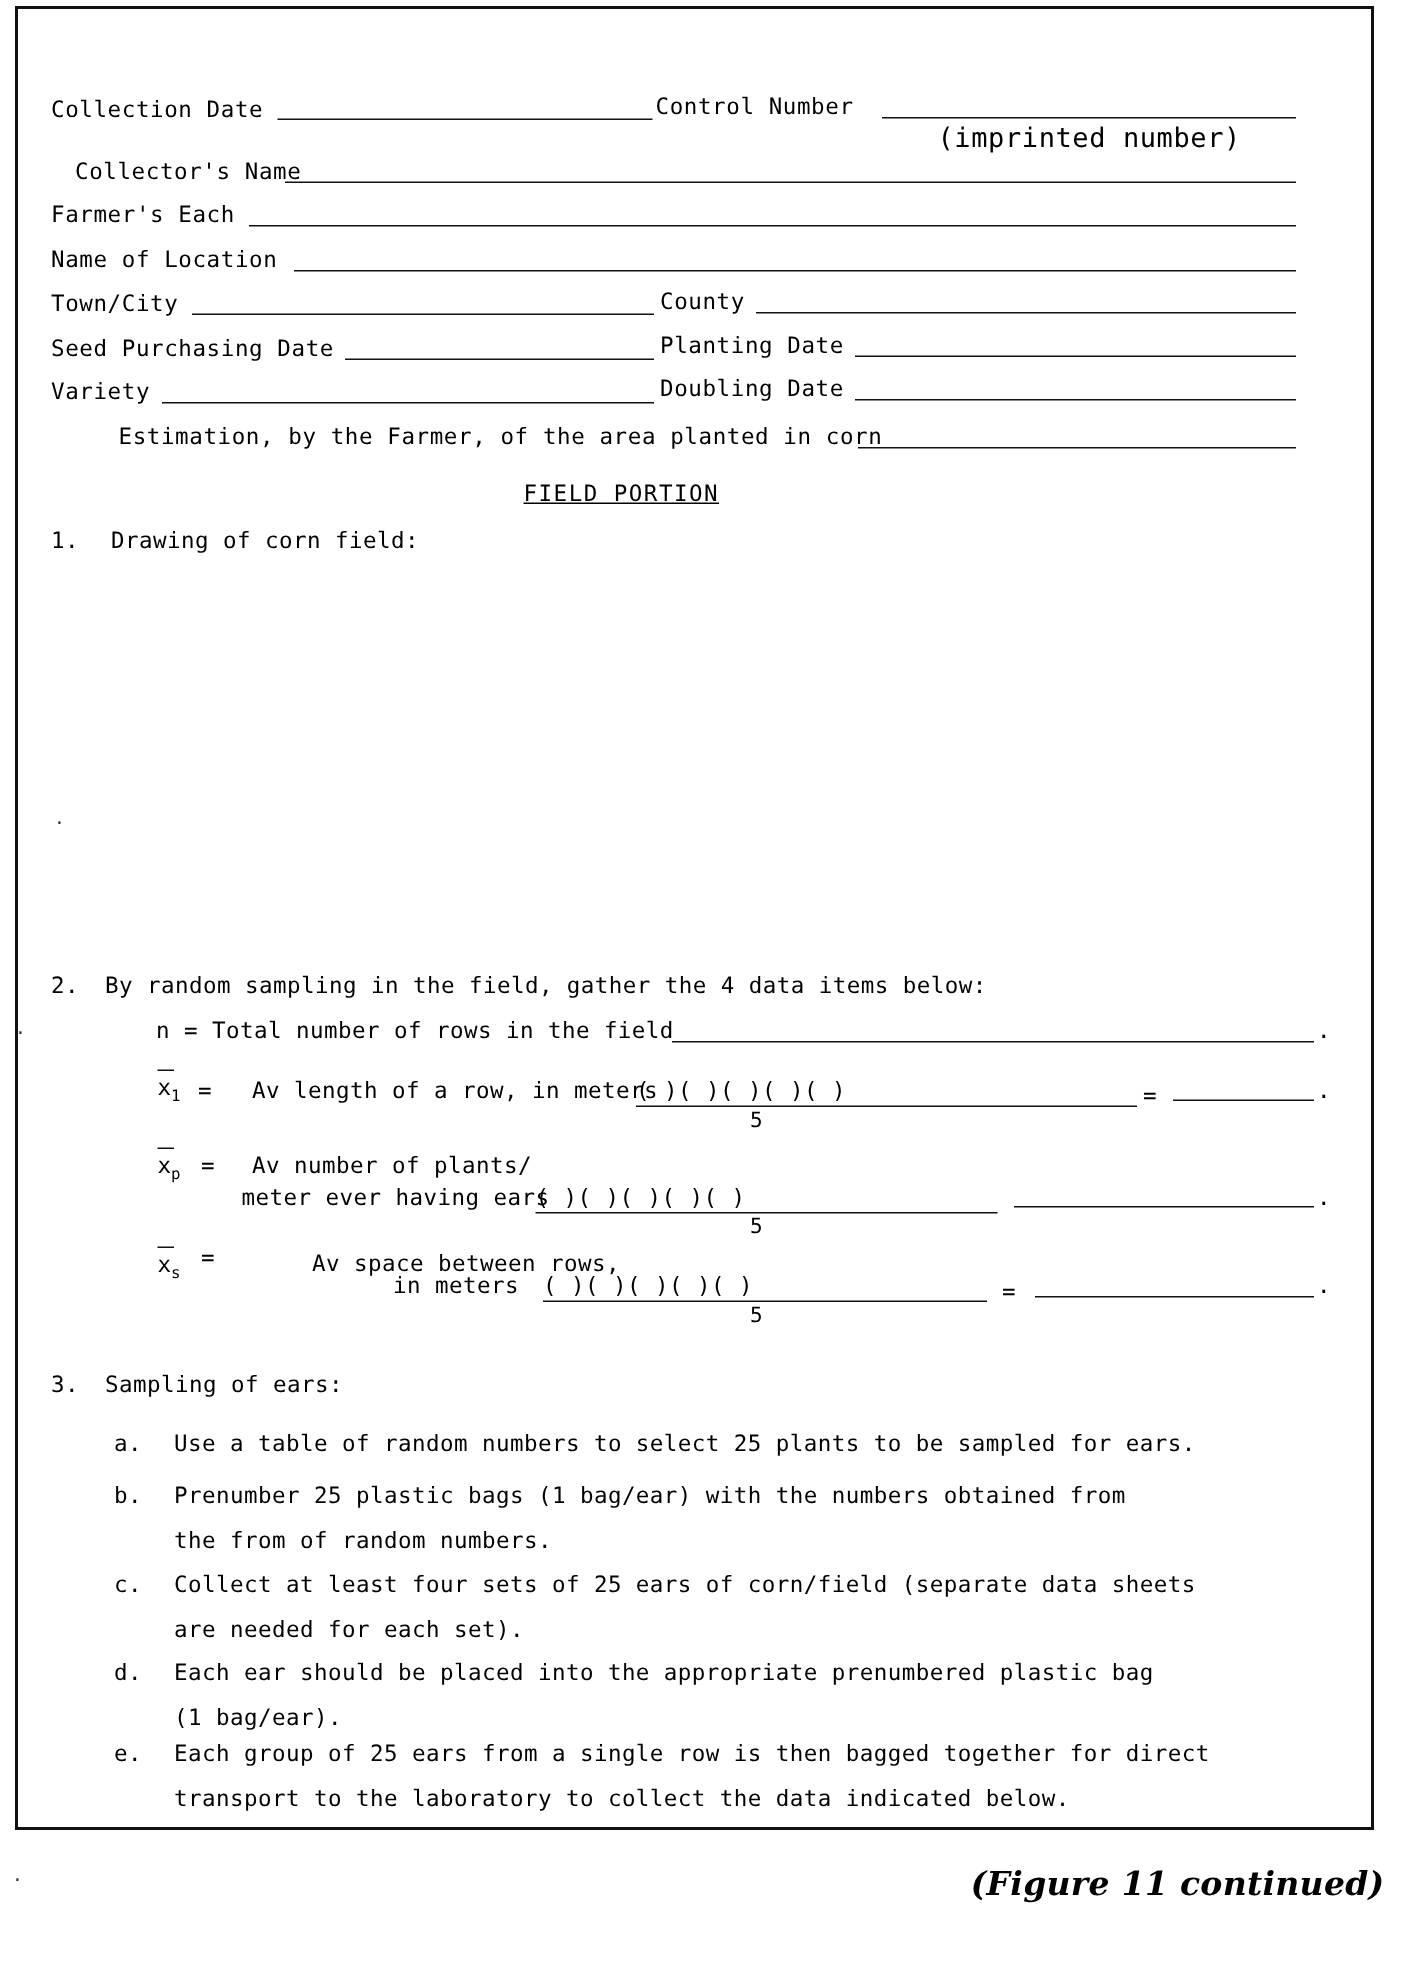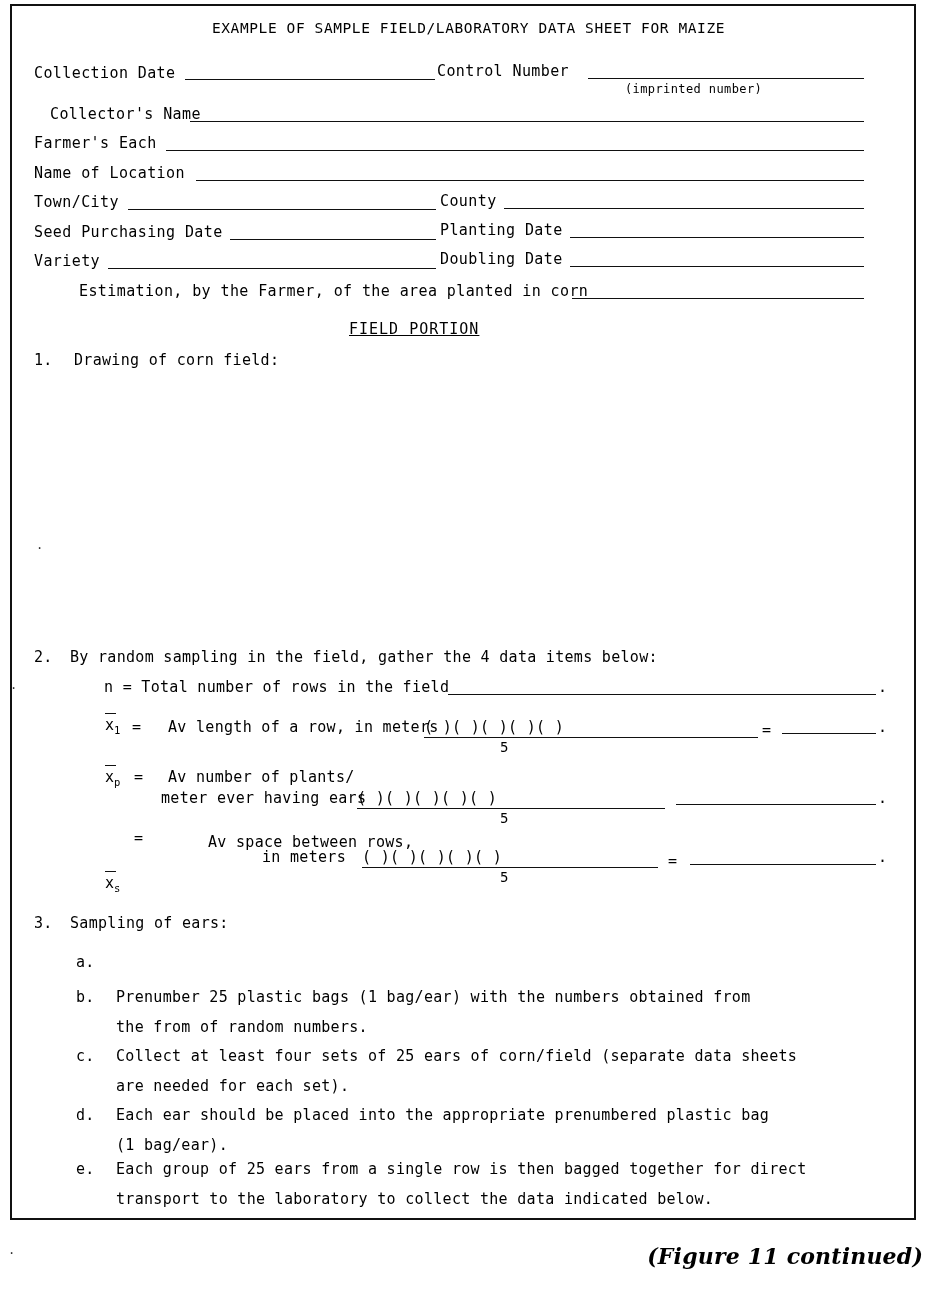--- a/index.html
+++ b/index.html
@@ -63,21 +63,21 @@
     font-size: 15px;
     letter-spacing: 0.4px;
     white-space: nowrap;
   }
   .rule {
     position: absolute;
     border-bottom: 1px solid #111;
     height: 0;
   }
   .small {
-    font-size: 12px;
+    font-size: 18px;
   }
   .section-head {
     position: absolute;
     font-size: 15px;
     letter-spacing: 1px;
     text-decoration: underline;
   }
   .item {
     position: absolute;
     font-size: 15px;
@@ -128,21 +128,20 @@
 </head>
 <body>
 
 <div class="page">
 
   <div class="frame"></div>
   <div class="frame-inner-mask"></div>
 
   <div class="content">
 
-    <div class="title">EXAMPLE OF SAMPLE FIELD/LABORATORY DATA SHEET FOR MAIZE</div>
 
     <div class="fld" style="left:34px; top:64px;">Collection Date</div>
     <div class="rule" style="left:185px; top:79px; width:250px;"></div>
 
     <div class="fld" style="left:437px; top:62px;">Control Number</div>
     <div class="rule" style="left:588px; top:78px; width:276px;"></div>
     <div class="fld small" style="left:625px; top:82px;">(imprinted number)</div>
 
     <div class="fld" style="left:50px; top:105px;">Collector's Name</div>
     <div class="rule" style="left:190px; top:121px; width:674px;"></div>
@@ -205,37 +204,38 @@
     </div>
     <div class="item" style="left:134px; top:768px;">=</div>
     <div class="item" style="left:168px; top:768px;">Av number of plants/</div>
     <div class="item" style="left:124px; top:789px;margin-left:37px;">meter ever having ears</div>
     <div class="paren" style="left:357px; top:789px;">(     )(     )(     )(     )(     )</div>
     <div class="rule" style="left:357px; top:808px; width:308px;"></div>
     <div class="denom" style="left:500px; top:810px;">5</div>
     <div class="rule" style="left:676px; top:804px; width:200px;"></div>
     <div class="item" style="left:878px; top:789px;">.</div>
 
-    <div class="varsym" style="left:105px; top:874px;text-align:right;">
+    <div class="varsym" style="left:105px; top:834px;text-align:right;">
       <span class="bar" style="width:11px;"></span><span>x</span><span class="sub">s</span>
     </div>
     <div class="item" style="left:134px; top:829px;">=</div>
     <div class="item" style="left:168px; top:833px;margin-left:40px;">Av space between rows,</div>
     <div class="item" style="left:262px; top:848px;">in meters</div>
     <div class="paren" style="left:362px; top:848px;">(     )(     )(     )(     )(     )</div>
     <div class="rule" style="left:362px; top:867px; width:296px;"></div>
     <div class="denom" style="left:500px; top:869px;">5</div>
     <div class="item" style="left:668px; top:852px;">=</div>
     <div class="rule" style="left:690px; top:864px; width:186px;"></div>
     <div class="item" style="left:878px; top:848px;">.</div>
 
     <div class="item" style="left:34px; top:914px;">3.</div>
     <div class="item" style="left:70px; top:914px;">Sampling of ears:</div>
 
     <div class="item" style="left:76px; top:953px;">a.</div>
+    <div class="item" style="left:116px; top:953px;">Use a table of random numbers to select 25 plants to be sampled for ears.</div>
 
     <div class="item" style="left:76px; top:988px;">b.</div>
     <div class="item" style="left:116px; top:988px;">Prenumber  25 plastic bags (1 bag/ear) with the numbers obtained from</div>
     <div class="item" style="left:116px; top:1018px;">the from of random numbers.</div>
 
     <div class="item" style="left:76px; top:1047px;">c.</div>
     <div class="item" style="left:116px; top:1047px;">Collect at least four sets of 25 ears of corn/field (separate data sheets</div>
     <div class="item" style="left:116px; top:1077px;">are needed for each set).</div>
 
     <div class="item" style="left:76px; top:1106px;">d.</div>

